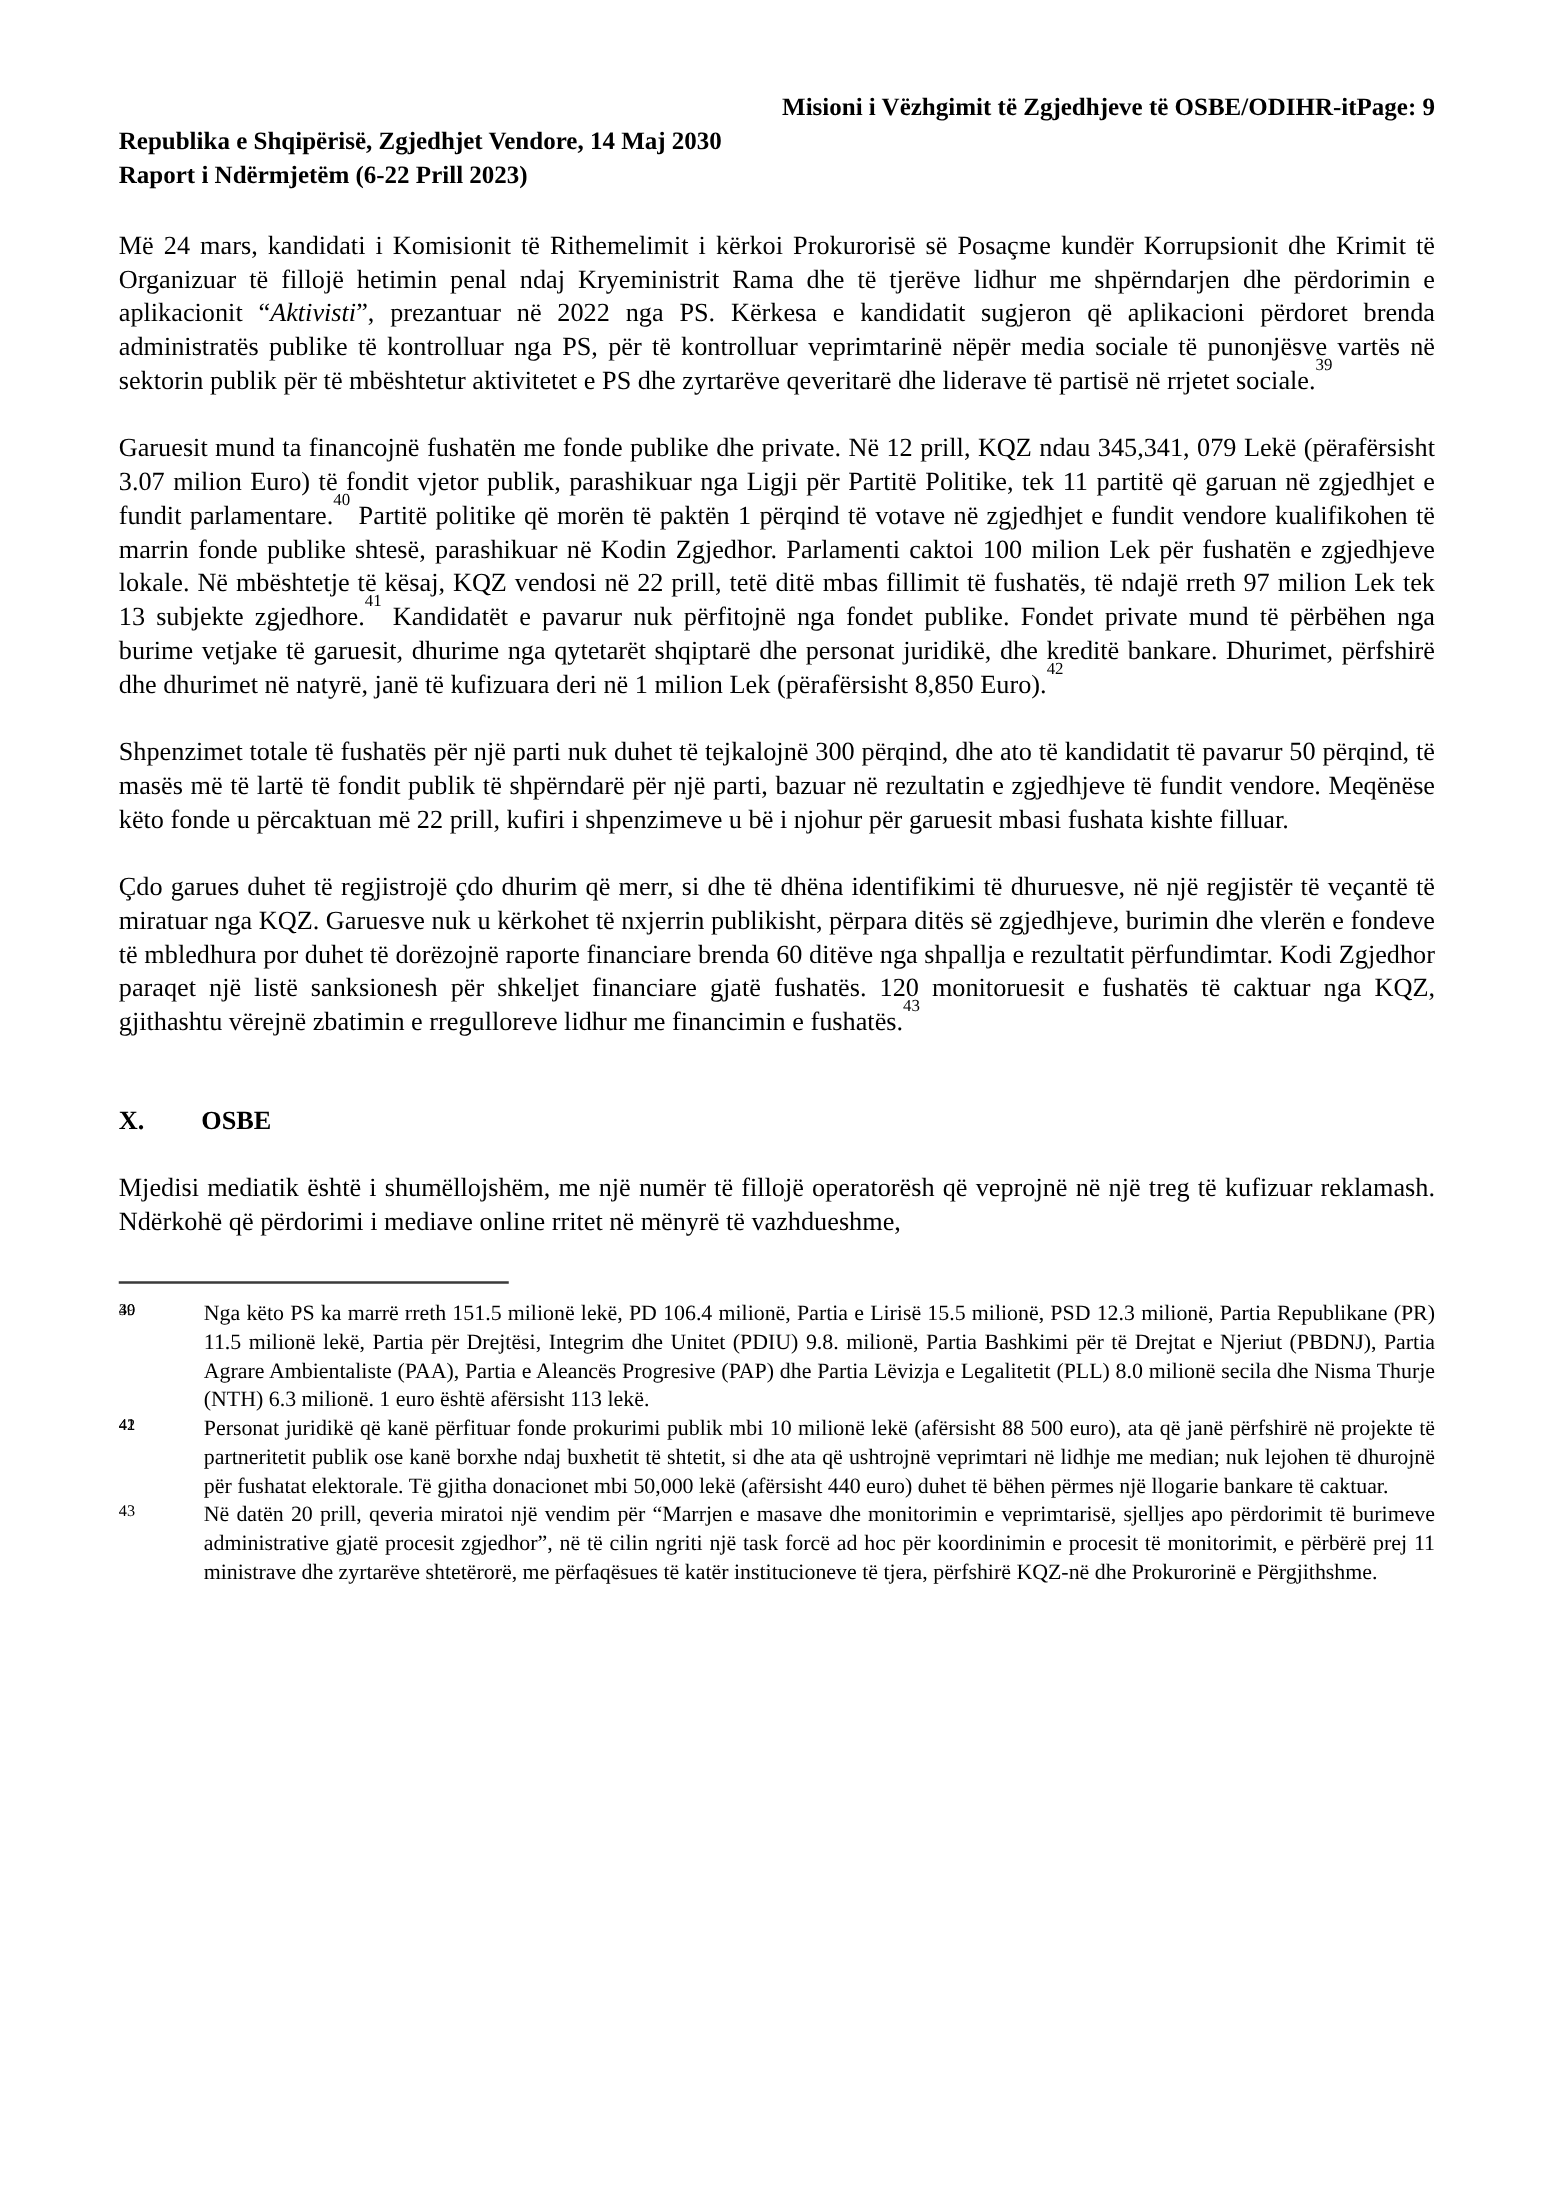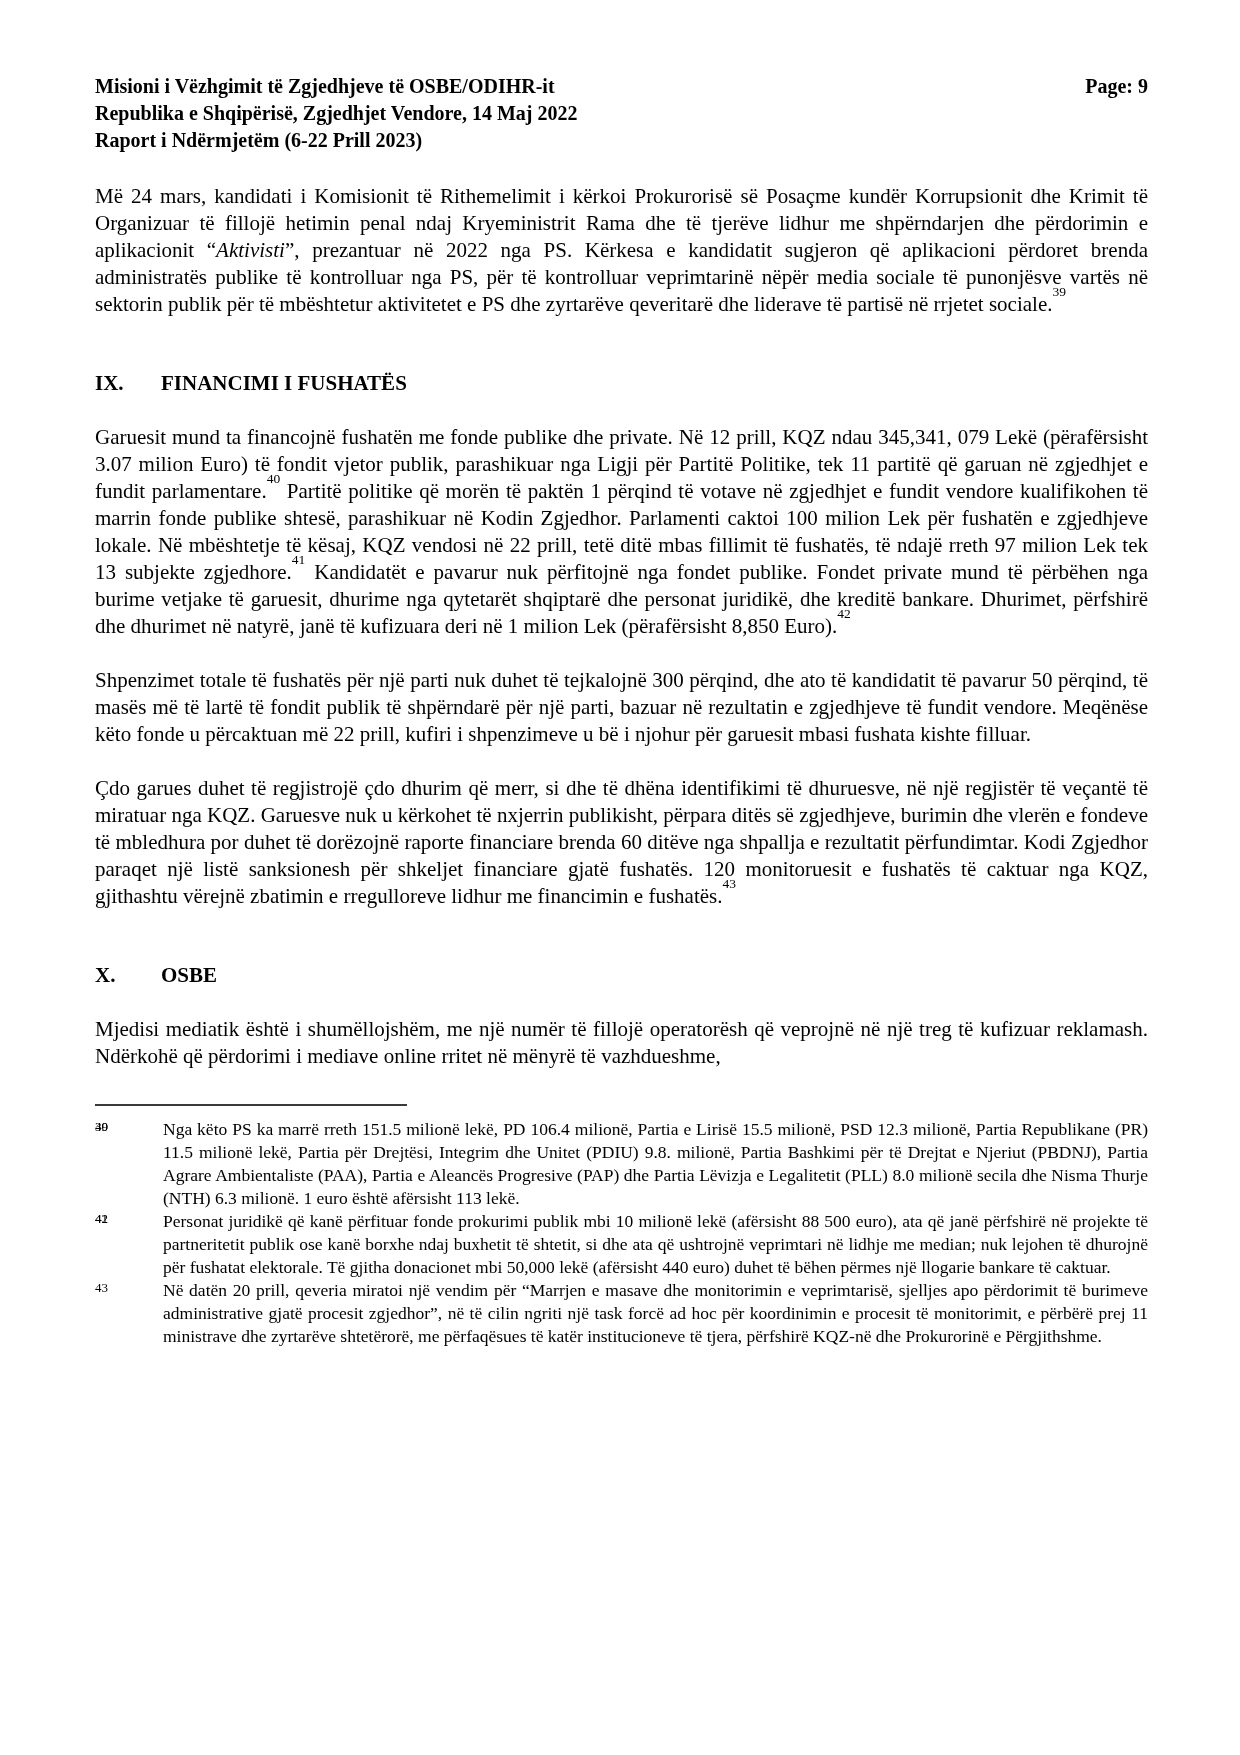--- a/index.html
+++ b/index.html
@@ -20,21 +20,21 @@
   }
   
   .doc-header {
     font-weight: bold;
     font-size: 20px;
     line-height: 27px;
     margin-bottom: 29px;
   }
   .doc-header .hrow {
     display: flex;
-    justify-content: space-between;
+    justify-content: flex-end;
     align-items: baseline;
   }
   
   .body-text p {
     font-size: 21px;
     line-height: 27px;
     text-align: justify;
     margin: 0 0 27px 0;
   }
   sup.fnref {
@@ -81,29 +81,28 @@
 </head>
 <body>
 
 <div class="page">
 
   <header class="doc-header">
     <div class="hrow">
         <span>Misioni i Vëzhgimit të Zgjedhjeve të OSBE/ODIHR-it</span>
         <span>Page: 9</span>
       </div>
-    <div>Republika e Shqipërisë, Zgjedhjet Vendore, 14 Maj 2022</div>
+    <div>Republika e Shqipërisë, Zgjedhjet Vendore, 14 Maj 2030</div>
     <div>Raport i Ndërmjetëm (6-22 Prill 2023)</div>
   </header>
 
   <main class="body-text">
 
     <p><span>Më 24 mars, kandidati i Komisionit të Rithemelimit i kërkoi Prokurorisë së Posaçme kundër Korrupsionit dhe Krimit të Organizuar të fillojë hetimin penal ndaj Kryeministrit Rama dhe të tjerëve lidhur me shpërndarjen dhe përdorimin e aplikacionit “</span><em class="doc-italic">Aktivisti</em><span>”, prezantuar në 2022 nga PS. Kërkesa e kandidatit sugjeron që aplikacioni përdoret brenda administratës publike të kontrolluar nga PS, për të kontrolluar veprimtarinë nëpër media sociale të punonjësve vartës në sektorin publik për të mbështetur aktivitetet e PS dhe zyrtarëve qeveritarë dhe liderave të partisë në rrjetet sociale.</span><sup class="fnref">39</sup></p>
 
-    <h2 class="section-heading"><span class="secnum">IX.</span><span>FINANCIMI I FUSHATËS</span></h2>
 
     <p><span>Garuesit mund ta financojnë fushatën me fonde publike dhe private. Në 12 prill, KQZ ndau 345,341, 079 Lekë (përafërsisht 3.07 milion Euro) të fondit vjetor publik, parashikuar nga Ligji për Partitë Politike, tek 11 partitë që garuan në zgjedhjet e fundit parlamentare.</span><sup class="fnref">40</sup><span> Partitë politike që morën të paktën 1 përqind të votave në zgjedhjet e fundit vendore kualifikohen të marrin fonde publike shtesë, parashikuar në Kodin Zgjedhor. Parlamenti caktoi 100 milion Lek për fushatën e zgjedhjeve lokale. Në mbështetje të kësaj, KQZ vendosi në 22 prill, tetë ditë mbas fillimit të fushatës, të ndajë rreth 97 milion Lek tek 13 subjekte zgjedhore.</span><sup class="fnref">41</sup><span> Kandidatët e pavarur nuk përfitojnë nga fondet publike. Fondet private mund të përbëhen nga burime vetjake të garuesit, dhurime nga qytetarët shqiptarë dhe personat juridikë, dhe kreditë bankare. Dhurimet, përfshirë dhe dhurimet në natyrë, janë të kufizuara deri në 1 milion Lek (përafërsisht 8,850 Euro).</span><sup class="fnref">42</sup></p>
 
     <p>Shpenzimet totale të fushatës për një parti nuk duhet të tejkalojnë 300 përqind, dhe ato të kandidatit të pavarur 50 përqind, të masës më të lartë të fondit publik të shpërndarë për një parti, bazuar në rezultatin e zgjedhjeve të fundit vendore. Meqënëse këto fonde u përcaktuan më 22 prill, kufiri i shpenzimeve u bë i njohur për garuesit mbasi fushata kishte filluar.</p>
 
     <p><span>Çdo garues duhet të regjistrojë çdo dhurim që merr, si dhe të dhëna identifikimi të dhuruesve, në një regjistër të veçantë të miratuar nga KQZ. Garuesve nuk u kërkohet të nxjerrin publikisht, përpara ditës së zgjedhjeve, burimin dhe vlerën e fondeve të mbledhura por duhet të dorëzojnë raporte financiare brenda 60 ditëve nga shpallja e rezultatit përfundimtar. Kodi Zgjedhor paraqet një listë sanksionesh për shkeljet financiare gjatë fushatës. 120 monitoruesit e fushatës të caktuar nga KQZ, gjithashtu vërejnë zbatimin e rregulloreve lidhur me financimin e fushatës.</span><sup class="fnref">43</sup></p>
 
     <h2 class="section-heading"><span class="secnum">X.</span><span>OSBE</span></h2>
 
     <p>Mjedisi mediatik është i shumëllojshëm, me një numër të fillojë operatorësh që veprojnë në një treg të kufizuar reklamash. Ndërkohë që përdorimi i mediave online rritet në mënyrë të vazhdueshme,</p>

